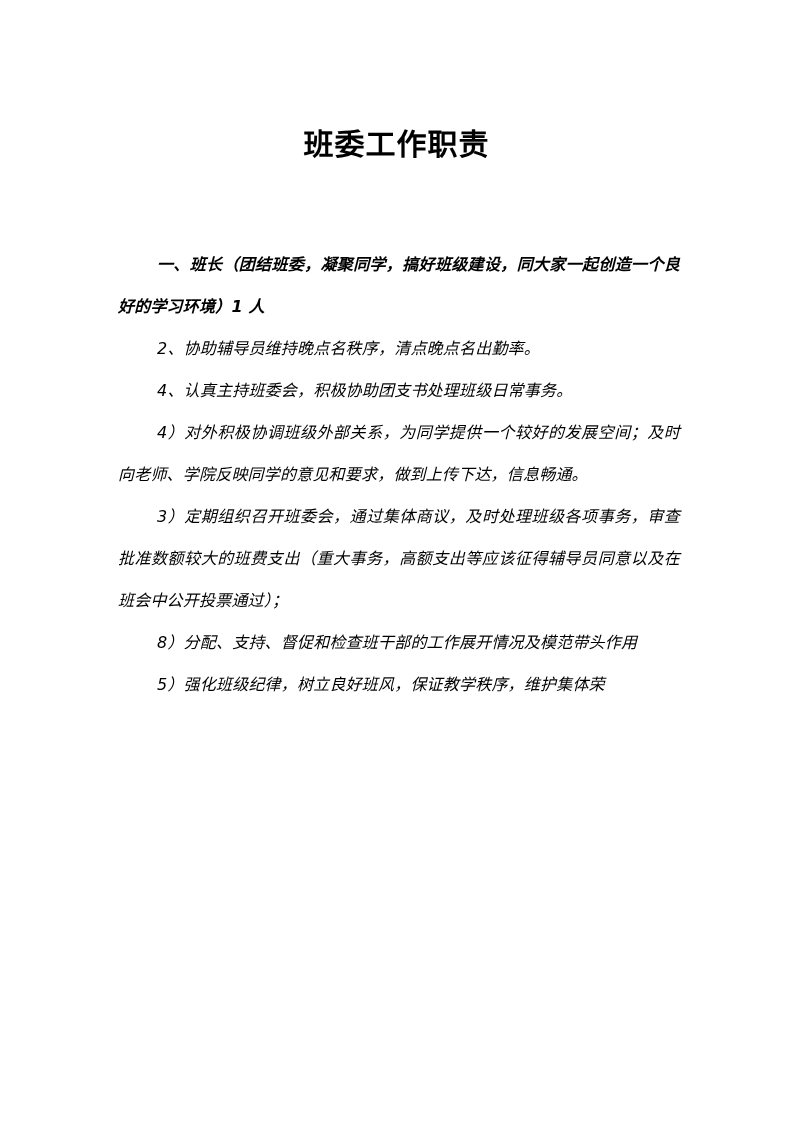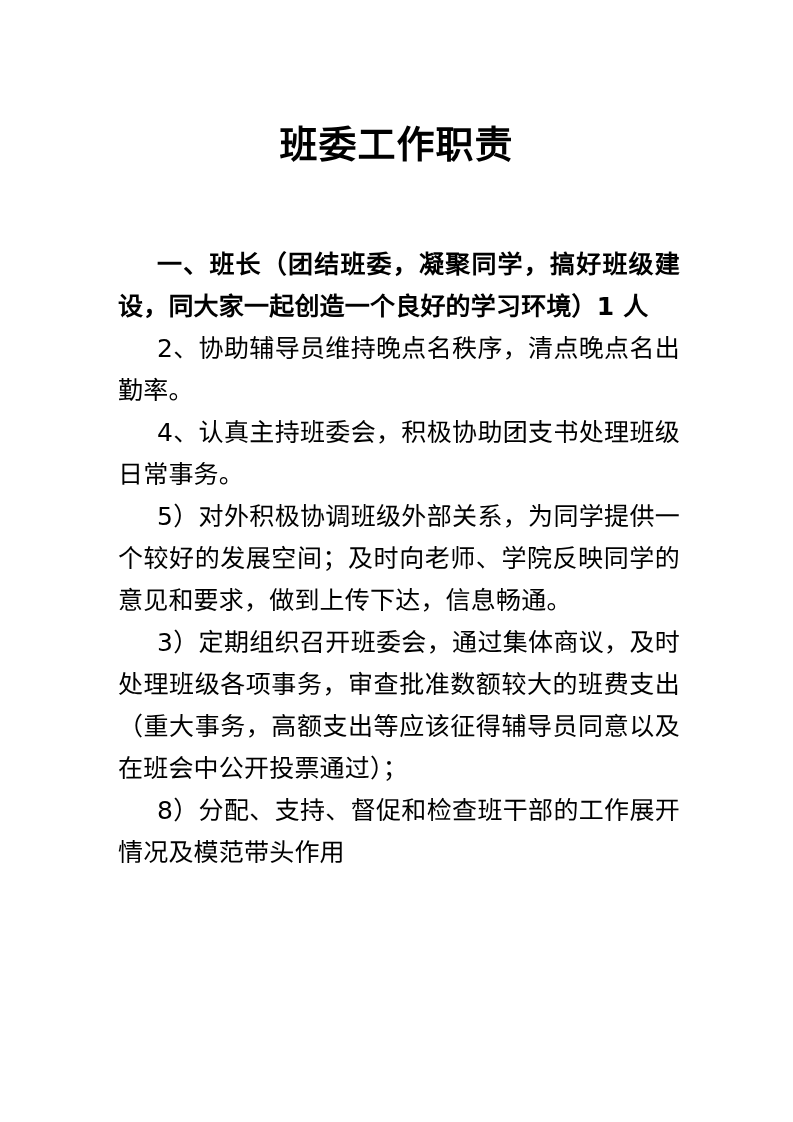--- a/index.html
+++ b/index.html
@@ -27,44 +27,45 @@
 
   
   .doc-title {
     margin: 0;
     padding: 0;
     position: absolute;
     left: 0;
     right: 0;
     top: 126px;
     text-align: center;
-    font-size: 38px;
+    font-size: 30px;
     line-height: 38px;
     font-weight: bold;
     letter-spacing: 1px;
   }
 
   
   .body-block {
     position: absolute;
     left: 118px;
     top: 244px;
     width: 562px;
   }
 
   p.para {
     margin: 0;
     padding: 0;
-    font-size: 25px;
+    font-size: 16px;
     line-height: 42px;
     text-align: justify;
     text-justify: inter-ideograph;
     text-indent: 39px;          
     letter-spacing: 0.2px;
     font-weight: normal;
+    font-style: italic;
   }
 
   p.para.heading {
     font-weight: bold;
   }
 </style>
 </head>
 <body>
 
 <div class="page">
@@ -74,23 +75,24 @@
   <div class="body-block">
 
     <p class="para heading">一、班长（团结班委，凝聚同学，搞好班级建设，同大家一起创造一个良好的学习环境）1 人</p>
 
 
 
     <p class="para">2、协助辅导员维持晚点名秩序，清点晚点名出勤率。</p>
 
     <p class="para">4、认真主持班委会，积极协助团支书处理班级日常事务。</p>
 
-    <p class="para">5）对外积极协调班级外部关系，为同学提供一个较好的发展空间；及时向老师、学院反映同学的意见和要求，做到上传下达，信息畅通。</p>
+    <p class="para">4）对外积极协调班级外部关系，为同学提供一个较好的发展空间；及时向老师、学院反映同学的意见和要求，做到上传下达，信息畅通。</p>
 
 
     <p class="para">3）定期组织召开班委会，通过集体商议，及时处理班级各项事务，审查批准数额较大的班费支出（重大事务，高额支出等应该征得辅导员同意以及在班会中公开投票通过）；</p>
 
     <p class="para">8）分配、支持、督促和检查班干部的工作展开情况及模范带头作用</p>
 
+    <p class="para">5）强化班级纪律，树立良好班风，保证教学秩序，维护集体荣</p>
 
   </div>
 
 </div>
 
 </body></html>

